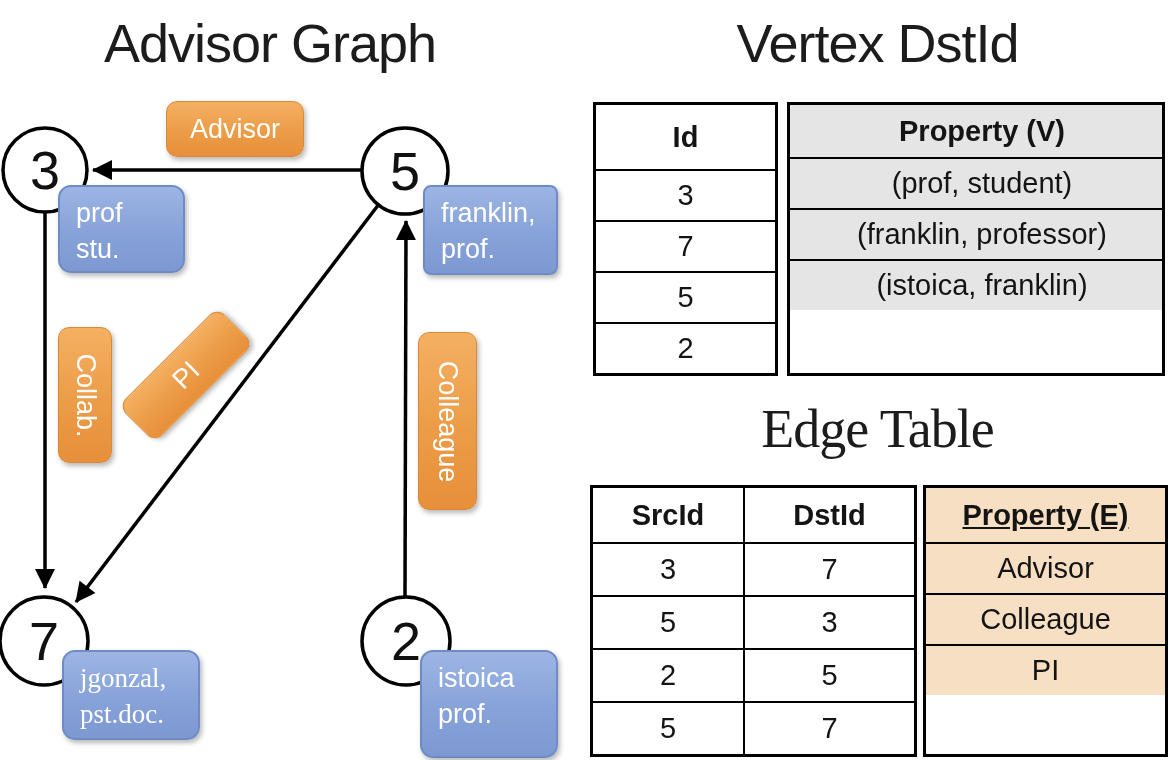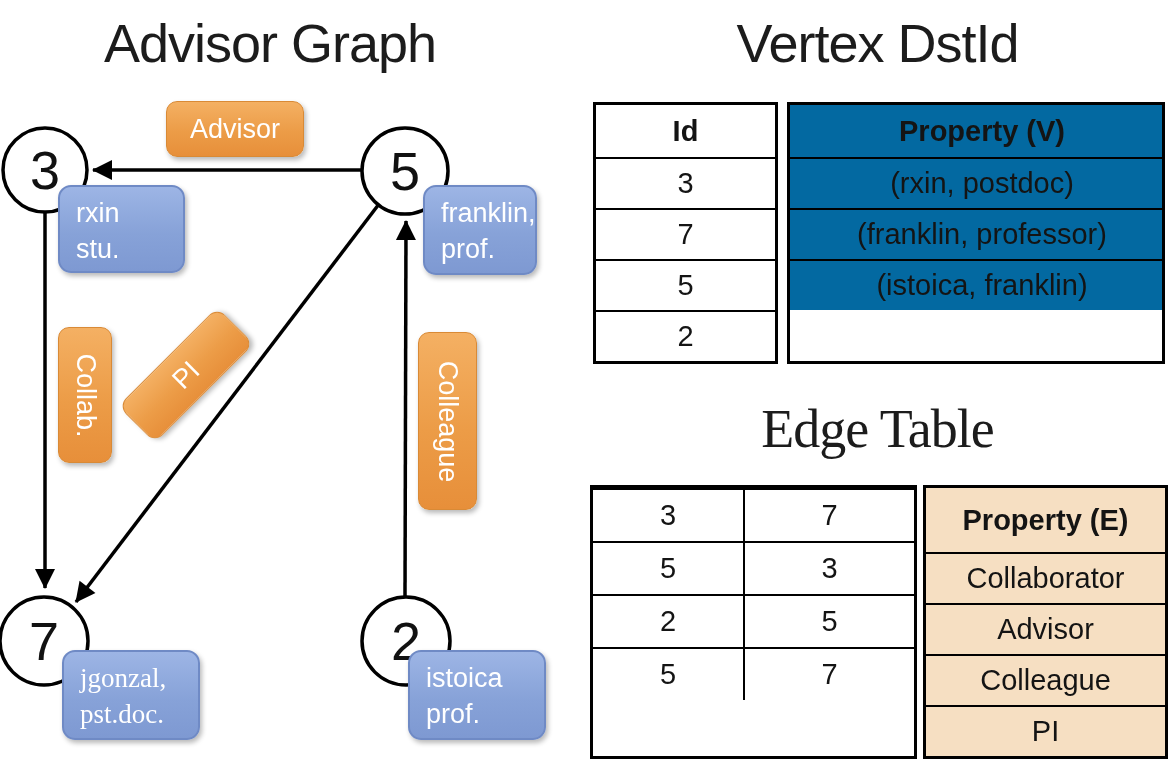--- a/index.html
+++ b/index.html
@@ -37,35 +37,35 @@
   
   .tbl-wrap { position:absolute; display:flex; }
   .subtbl { border:3px solid #000; background:#fff; }
   .cell {
     display:flex; align-items:center; justify-content:center;
     border-top:2.5px solid #000; font-size:29px; color:#141414;
   }
   .cell.hdr { border-top:none; font-weight:bold; }
   .vertex-left { width:185px; }
   .vertex-right { width:378px; }
-  .vertex-right .cell { background:#0369a1;padding-left:12px; }
-  .vertex-left .cell.hdr { height:52px; }
+  .vertex-right .cell { background:#e5e5e5;padding-left:12px; }
+  .vertex-left .cell.hdr { height:64px; }
   .vertex-left .cell, .vertex-right .cell { height:51px; }
   .vertex-right .cell.hdr { height:52px; }
   .edge-left { width:327px; }
   .edge-right { width:245px; }
   .edge-right .cell { background:#f6dfc2; }
   .edge-row { display:flex; border-top:2.5px solid #000; }
   .edge-row.hdr-row { border-top:none; }
   .edge-row .cell { border-top:none; height:51px; }
   .edge-row.hdr-row .cell { height:54px; }
   .edge-row .cell.src { width:150px; }
   .edge-row .cell.dst { flex:1; border-left:2.5px solid #000; }
   .edge-right .cell { height:51px; }
-  .edge-right .cell.hdr { height:64px; }
+  .edge-right .cell.hdr { height:54px;text-decoration:underline; }
 </style>
 </head>
 <body>
 
 <div id="app">
 
   <div class="big-title" style="left:0; top:12px; width:540px;">Advisor Graph</div>
 
   <svg id="graph-svg" width="570" height="760" viewBox="0 0 570 760">
     <defs>
@@ -95,77 +95,80 @@
     <span class="vtext">Collab.</span>
   </div>
   <div class="badge tilted" style="left:116px; top:349px; width:140px; height:52px;">
     <span>PI</span>
   </div>
   <div class="badge" style="left:418px; top:332px; width:59px; height:178px;">
     <span class="vtext">Colleague</span>
   </div>
 
   <div class="prop-card" style="left:58px; top:185px; width:127px; height:88px;">
-    <div>rxin</div>
+    <div>prof</div>
     <div>stu.</div>
   </div>
-  <div class="prop-card" style="left:423px; top:185px; width:114px; height:90px;">
+  <div class="prop-card" style="left:423px; top:185px; width:135px; height:90px;border-radius:8px;">
     <div>franklin,</div>
     <div>prof.</div>
   </div>
   <div class="prop-card" style="left:62px; top:650px; width:138px; height:90px;font-family:Liberation Serif, serif;">
     <div>jgonzal,</div>
     <div>pst.doc.</div>
   </div>
-  <div class="prop-card" style="left:408px; top:650px; width:138px; height:90px;">
+  <div class="prop-card" style="left:420px; top:650px; width:138px; height:108px;">
     <div>istoica</div>
     <div>prof.</div>
   </div>
 
   <div class="big-title" style="left:590px; top:12px; width:575px;">Vertex DstId</div>
 
   <div class="tbl-wrap" style="left:593px; top:102px; gap:9px;">
     <div class="subtbl vertex-left">
       <div class="cell hdr">Id</div>
       <div class="cell">3</div>
       <div class="cell">7</div>
       <div class="cell">5</div>
       <div class="cell">2</div>
     </div>
     <div class="subtbl vertex-right">
       <div class="cell hdr">Property (V)</div>
-      <div class="cell">(rxin, postdoc)</div>
+      <div class="cell">(prof, student)</div>
       <div class="cell">(franklin, professor)</div>
       <div class="cell">(istoica, franklin)</div>
     </div>
   </div>
 
   <div class="big-title" style="left:590px; top:398px; width:575px;font-family:Liberation Serif, serif;">Edge Table</div>
 
   <div class="tbl-wrap" style="left:590px; top:485px; gap:6px;">
     <div class="subtbl edge-left">
+      <div class="edge-row hdr-row">
+        <div class="cell hdr src">SrcId</div>
+        <div class="cell hdr dst">DstId</div>
+      </div>
       <div class="edge-row">
         <div class="cell src">3</div>
         <div class="cell dst">7</div>
       </div>
       <div class="edge-row">
         <div class="cell src">5</div>
         <div class="cell dst">3</div>
       </div>
       <div class="edge-row">
         <div class="cell src">2</div>
         <div class="cell dst">5</div>
       </div>
       <div class="edge-row">
         <div class="cell src">5</div>
         <div class="cell dst">7</div>
       </div>
     </div>
     <div class="subtbl edge-right">
       <div class="cell hdr">Property (E)</div>
-      <div class="cell">Collaborator</div>
       <div class="cell">Advisor</div>
       <div class="cell">Colleague</div>
       <div class="cell">PI</div>
     </div>
   </div>
 
 </div>
 
 </body></html>

